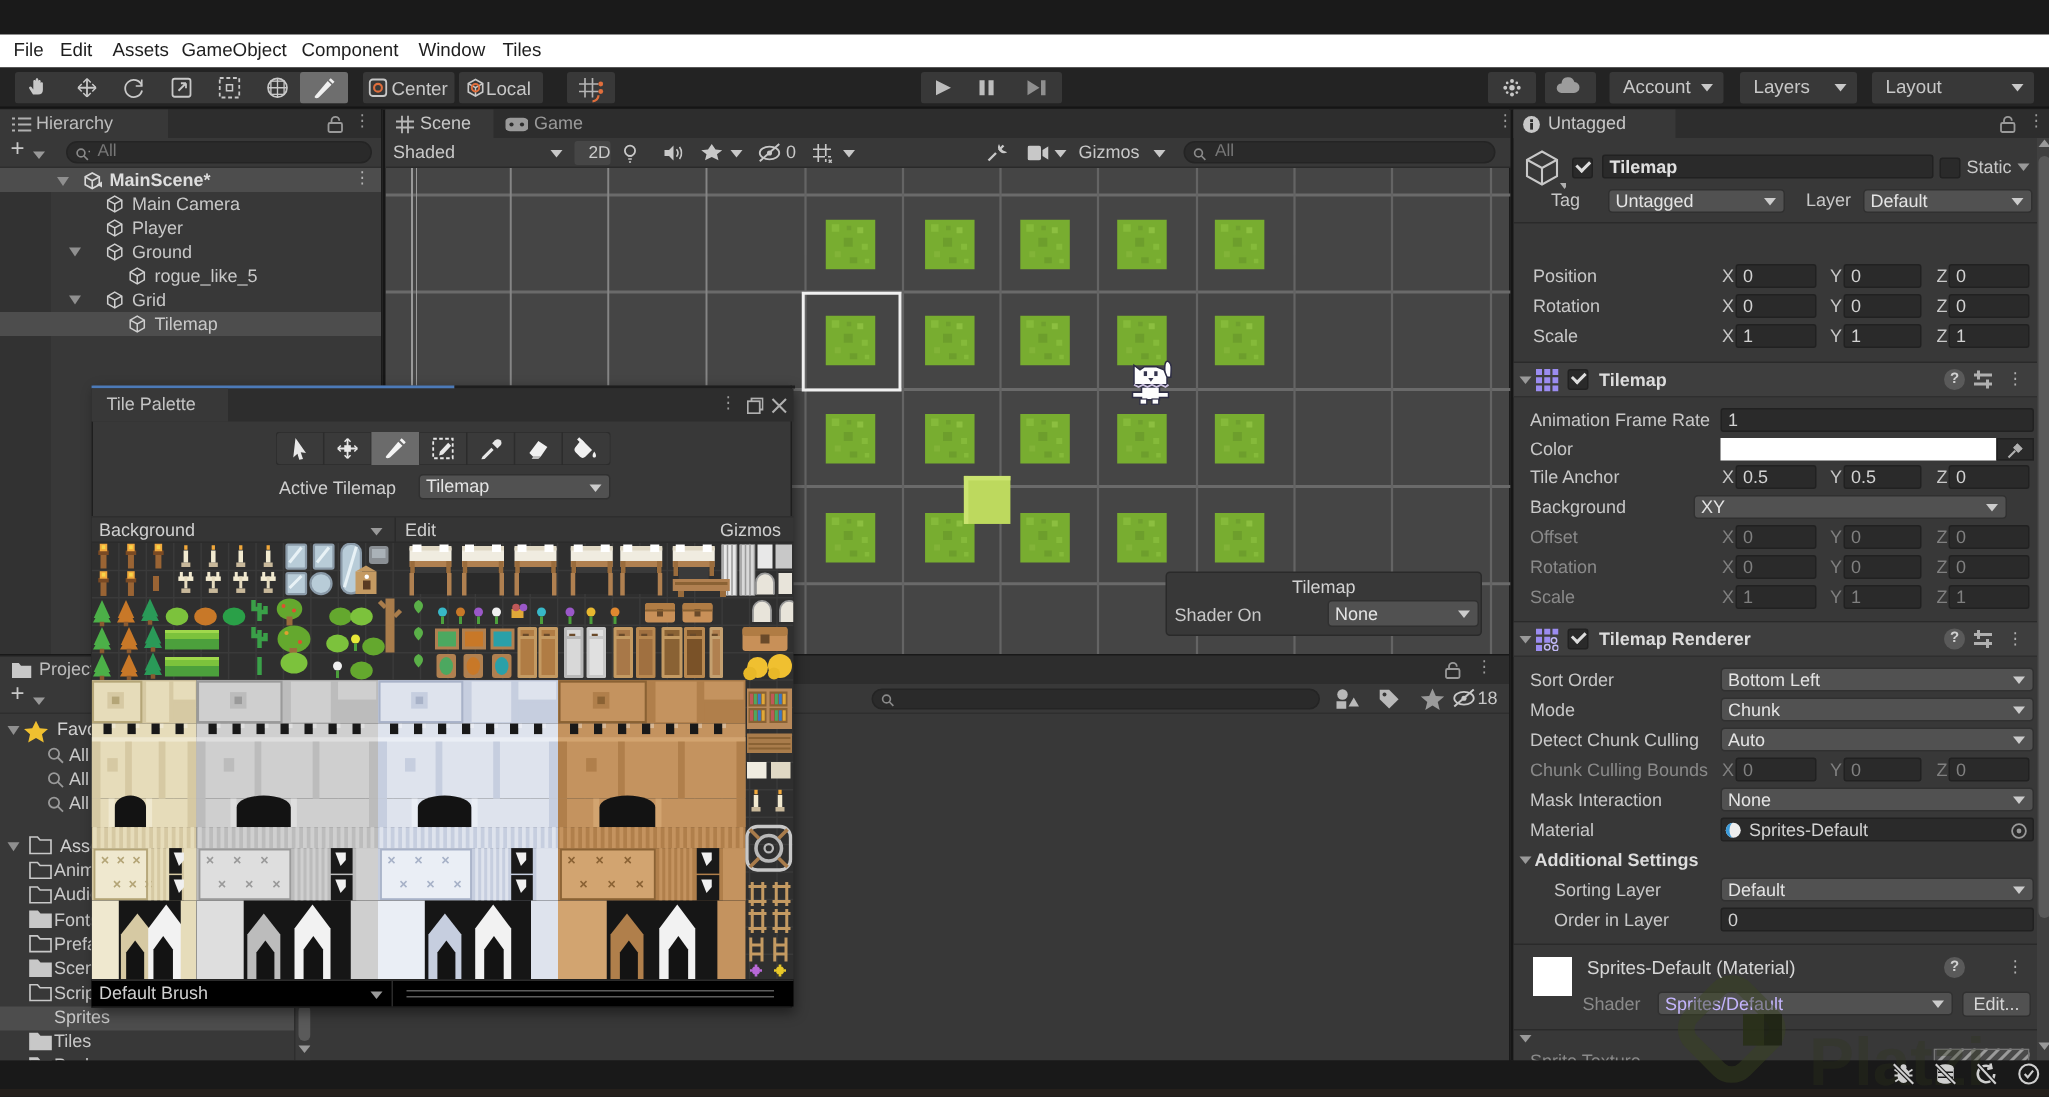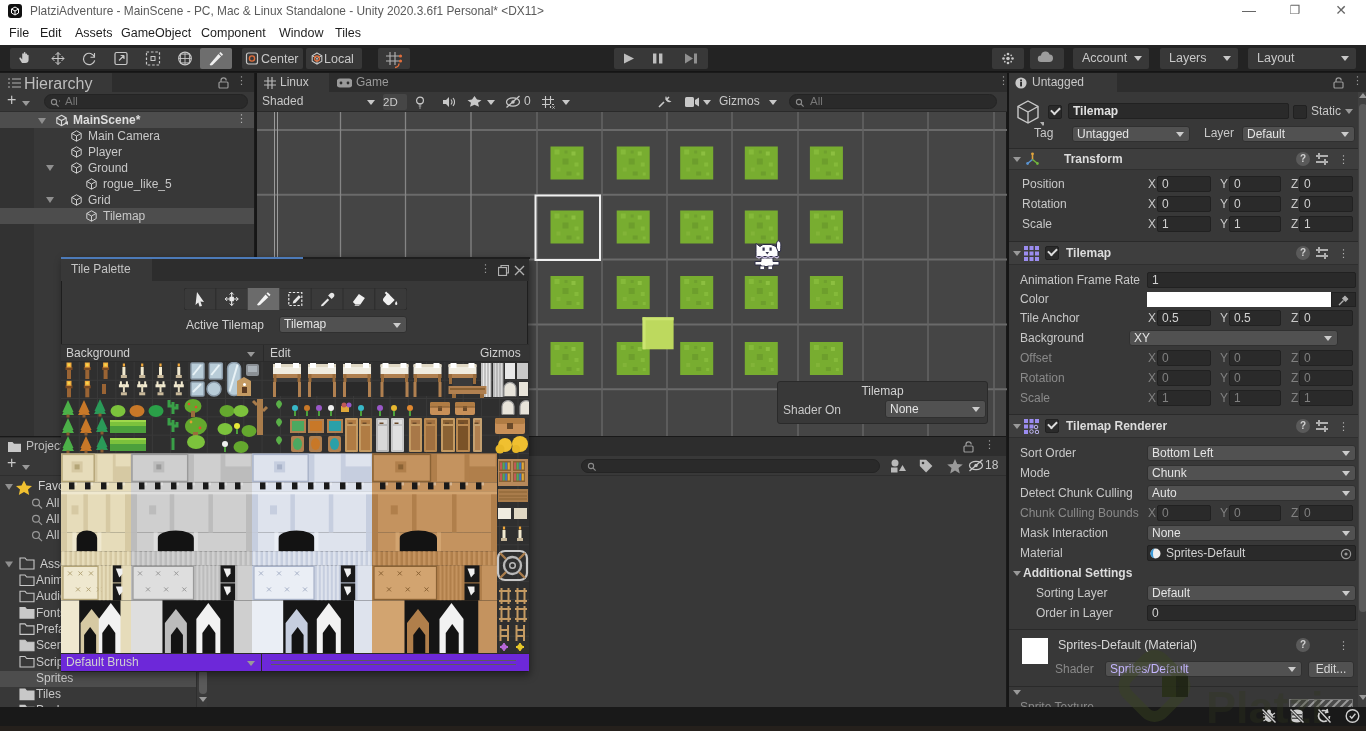--- a/index.html
+++ b/index.html
@@ -32,31 +32,20 @@
 .hs { width:14px; height:14px; }
 .hs:after { content:""; position:absolute; left:1px; top:3px; width:12px; height:2px; background:#b0b0b0; box-shadow:0 6px 0 #b0b0b0; }
 .hs:before { content:""; position:absolute; left:3px; top:1px; width:2px; height:6px; background:#b0b0b0; box-shadow:6px 6px 0 #b0b0b0; }
 .hk { width:4px; height:14px; color:#b0b0b0; font-size:11px; line-height:14px; }
 .hk:after { content:"⋮"; }
 </style>
 </head>
 <body>
 <div id="app">
 
-<div class="abs" style="left:0;top:0;width:1366px;height:23px;background:#ffffff;">
-  <svg class="abs" style="left:8px;top:4px" width="14" height="14" viewBox="0 0 14 14">
-    <rect x="0" y="0" width="14" height="14" rx="3" fill="#111"></rect>
-    <path d="M7 3 L10.5 5 L10.5 9 L7 11 L3.5 9 L3.5 5 Z" fill="none" stroke="#fff" stroke-width="1"></path>
-    <path d="M3.5 5 L7 7 L10.5 5 M7 7 L7 11" stroke="#fff" stroke-width="1" fill="none"></path>
-  </svg>
-  <span class="abs" style="left:30px;top:4px;font-size:11.9px;color:#5a5a5a;">PlatziAdventure - MainScene - PC, Mac &amp; Linux Standalone - Unity 2020.3.6f1 Personal* &lt;DX11&gt;</span>
-  <span class="abs" style="left:1240px;top:2px;width:18px;text-align:center;color:#666;font-size:14px;">—</span>
-  <span class="abs" style="left:1286px;top:3px;width:18px;text-align:center;color:#666;font-size:12px;">❐</span>
-  <span class="abs" style="left:1332px;top:2px;width:18px;text-align:center;color:#666;font-size:14px;">✕</span>
-</div>
 
 <div class="abs" style="left:0;top:23px;width:1366px;height:22px;background:#ffffff;color:#1e1e1e;font-size:12.5px;">
   <span class="abs" style="left:9px;top:3px;">File</span>
   <span class="abs" style="left:40px;top:3px;">Edit</span>
   <span class="abs" style="left:75px;top:3px;">Assets</span>
   <span class="abs" style="left:121px;top:3px;">GameObject</span>
   <span class="abs" style="left:201px;top:3px;">Component</span>
   <span class="abs" style="left:279px;top:3px;">Window</span>
   <span class="abs" style="left:335px;top:3px;">Tiles</span>
 </div>
@@ -175,21 +164,21 @@
 <div class="abs" style="left:0;top:73px;width:254px;height:363px;background:#383838;">
   <div class="abs" style="left:0;top:0;width:254px;height:19px;background:#2d2d2d;">
     <div class="abs" style="left:0;top:0;width:112px;height:19px;background:#383838;"></div>
   </div>
   <div id="hier-head">
     <svg class="abs" style="left:8px;top:4px" width="13" height="12" viewBox="0 0 13 12">
       <g stroke="#b0b0b0" stroke-width="1.2">
         <path d="M0 2 h2 M4 2 h9 M0 6 h2 M4 6 h9 M0 10 h2 M4 10 h9"></path>
       </g>
     </svg>
-    <span class="abs" style="left:24px;top:2px;font-size:16px;color:#bdbdbd;">Hierarchy</span>
+    <span class="abs" style="left:24px;top:2px;font-size:12px;color:#bdbdbd;">Hierarchy</span>
     <svg class="abs" style="left:218px;top:4px" width="11" height="12" viewBox="0 0 11 12">
       <rect x="1" y="5" width="9" height="6" rx="1" fill="none" stroke="#9a9a9a" stroke-width="1.2"></rect>
       <path d="M3 5 V3.5 a2.6 2.6 0 0 1 5.2 0" fill="none" stroke="#9a9a9a" stroke-width="1.2"></path>
     </svg>
     <span class="abs" style="left:236px;top:1px;color:#9a9a9a;font-size:11px;letter-spacing:0;">⋮</span>
   </div>
   <div id="hier-tools" class="abs" style="left:0;top:19px;width:254px;height:20px;background:#383838;border-bottom:1px solid #2e2e2e;">
     <span class="abs" style="left:7px;top:-1px;color:#c8c8c8;font-size:16px;font-weight:400;">+</span>
     <span class="arrow-d abs" style="left:22px;top:9px;"></span>
     <div class="abs" style="left:44px;top:2px;width:204px;height:15px;background:#2a2a2a;border:1px solid #242424;border-radius:8px;">
@@ -245,33 +234,33 @@
 <div class="abs" style="left:255px;top:73px;width:751px;height:363px;background:#454545;border-left:2px solid #161616;">
   <div class="abs" style="left:0;top:0;width:751px;height:19px;background:#2d2d2d;">
     <div class="abs" style="left:0;top:0;width:72px;height:19px;background:#383838;"></div>
   </div>
   <div id="scene-tabs">
     <svg class="abs" style="left:7px;top:4px" width="12" height="12" viewBox="0 0 12 12">
       <g stroke="#b8b8b8" stroke-width="1.2">
             <path d="M4 0 V12 M8 0 V12 M0 4 H12 M0 8 H12"></path>
           </g>
     </svg>
-    <span class="abs" style="left:23px;top:2px;font-size:12px;color:#c8c8c8;">Linux</span>
+    <span class="abs" style="left:23px;top:2px;font-size:12px;color:#c8c8c8;">Scene</span>
     <svg class="abs" style="left:80px;top:5px" width="15" height="10" viewBox="0 0 15 10">
       <path d="M3 0.5 h9 a3.5 4 0 0 1 0 9 h-9 a3.5 4 0 0 1 0-9 z" fill="#9a9a9a"></path>
       <circle cx="4" cy="5" r="1.4" fill="#2d2d2d"></circle>
           <circle cx="11" cy="5" r="1.4" fill="#2d2d2d"></circle>
     </svg>
     <span class="abs" style="left:99px;top:2px;font-size:12px;color:#9a9a9a;">Game</span>
     <span class="abs" style="left:741px;top:1px;color:#9a9a9a;font-size:11px;">⋮</span>
   </div>
   <div id="scene-tools" class="abs" style="left:0;top:19px;width:751px;height:20px;background:#383838;border-bottom:1px solid #2a2a2a;color:#c8c8c8;font-size:12px;">
     <span class="abs" style="left:5px;top:2px;">Shaded</span>
     <span class="arrow-d abs" style="left:110px;top:8px;border-top-color:#c8c8c8;"></span>
-    <div class="abs" style="left:126px;top:2px;width:24px;height:16px;background:#464646;border-radius:2px;text-align:left;font-size:11.5px;line-height:16px;color:#ccc;">2D</div>
+    <div class="abs" style="left:126px;top:2px;width:24px;height:16px;background:#464646;border-radius:2px;text-align:right;font-size:11.5px;line-height:16px;color:#ccc;">2D</div>
     <svg class="abs" style="left:156px;top:3px" width="14" height="14" viewBox="0 0 14 14">
       <circle cx="7" cy="5.5" r="3.4" fill="none" stroke="#c8c8c8" stroke-width="1.2"></circle>
       <path d="M5.5 9 h3 M5.8 11 h2.4 M6.3 13 h1.4" stroke="#c8c8c8" stroke-width="1.1"></path>
     </svg>
     <svg class="abs" style="left:184px;top:3px" width="14" height="14" viewBox="0 0 14 14">
       <path d="M2 5 h3 l3-3 v10 l-3-3 h-3 z" fill="#c8c8c8"></path>
       <path d="M10 4.5 a4 4 0 0 1 0 5 M12 3 a6.5 6.5 0 0 1 0 8" stroke="#c8c8c8" stroke-width="1.1" fill="none"></path>
     </svg>
     <svg class="abs" style="left:210px;top:4px" width="15" height="12" viewBox="0 0 15 12">
       <path d="M7.5 0 L10 4 L14.5 4.6 L11 7.6 L12 12 L7.5 9.6 L3 12 L4 7.6 L0.5 4.6 L5 4 Z" fill="#c8c8c8" transform="scale(1,0.9)"></path>
@@ -419,35 +408,20 @@
     <div class="chk" style="left:284px;top:13px;"></div>
     <span class="abs" style="left:302px;top:12px;">Static</span>
     <span class="arrow-d abs" style="left:336px;top:17px;"></span>
 
     <span class="abs" style="left:25px;top:34px;">Tag</span>
     <div class="dd" style="left:63px;top:34px;width:118px;height:16px;">Untagged</div>
     <span class="abs" style="left:195px;top:34px;">Layer</span>
     <div class="dd" style="left:233px;top:34px;width:113px;height:16px;">Default</div>
     <div class="sep" style="top:56px;"></div>
 
-    <div class="abs" style="left:0;top:57px;width:349px;height:21px;background:#3e3e3e;border-bottom:1px solid #2f2f2f;">
-      <span class="arrow-d abs" style="left:4px;top:8px;"></span>
-      <svg class="abs" style="left:16px;top:3px" width="15" height="15" viewBox="0 0 15 15">
-        <path d="M7.5 7.5 L7.5 1.5" stroke="#e0a33e" stroke-width="1.6"></path>
-        <path d="M7.5 7.5 L2.5 11.5" stroke="#5a93d0" stroke-width="1.6"></path>
-        <path d="M7.5 7.5 L12.5 11.5" stroke="#71b53c" stroke-width="1.6"></path>
-        <circle cx="7.5" cy="1.8" r="1.4" fill="#e0a33e"></circle>
-        <circle cx="2.6" cy="11.5" r="1.4" fill="#5a93d0"></circle>
-        <circle cx="12.4" cy="11.5" r="1.4" fill="#71b53c"></circle>
-      </svg>
-      <span class="abs" style="left:55px;top:3px;font-weight:700;color:#dcdcdc;">Transform</span>
-      <span class="abs hm" style="left:287px;top:3px;"></span>
-          <span class="abs hs" style="left:306px;top:3px;"></span>
-          <span class="abs hk" style="left:329px;top:3px;"></span>
-    </div>
     <span class="abs" style="left:13px;top:85px;">Position</span>
         <div class="xyz" style="top:84px">
           <span style="left:139px">X</span>
           <div class="f" style="left:148px;width:54px">0</div>
           <span style="left:211px">Y</span>
           <div class="f" style="left:220px;width:52px">0</div>
           <span style="left:282px">Z</span>
           <div class="f" style="left:290px;width:54px">0</div>
         </div>
     <span class="abs" style="left:13px;top:105px;">Rotation</span>
@@ -1516,21 +1490,21 @@
             <path d="M439.5 263 v16 M447 263 v16 M439.5 268 h7.5 M439.5 274 h7.5"></path>
           </g>
           <g stroke="#c49a62" stroke-width="2">
             <path d="M455.5 263 v16 M463 263 v16 M455.5 268 h7.5 M455.5 274 h7.5"></path>
           </g>
           <path d="M441 283 l4 4 m0 -4 l-4 4 m-2 -2 h8 m-4 -4 v8" fill="none" stroke="#b868d8" stroke-width="1.8"></path>
           <path d="M457 283 l4 4 m0 -4 l-4 4 m-2 -2 h8 m-4 -4 v8" fill="none" stroke="#e8c828" stroke-width="1.8"></path>
         </svg>
   </div>
 
-  <div class="abs" style="left:-1px;top:396px;width:468px;height:18px;background:#6d28d9;border-top:1px solid #2b2b2b;">
+  <div class="abs" style="left:-1px;top:396px;width:468px;height:18px;background:#000000;border-top:1px solid #2b2b2b;">
     <span class="abs" style="left:5px;top:1px;font-size:12px;color:#d0d0d0;">Default Brush</span>
     <span class="arrow-d abs" style="left:186px;top:7px;"></span>
     <div class="abs" style="left:200px;top:0;width:1px;height:17px;background:#2a2a2a;"></div>
     <div class="abs" style="left:210px;top:6px;width:245px;height:1px;background:#5c5c5c;"></div>
     <div class="abs" style="left:210px;top:10px;width:245px;height:1px;background:#5c5c5c;"></div>
   </div>
 </div>
 
 <div class="abs" style="left:0;top:707px;width:1366px;height:19px;background:#191919;"></div>
 <div class="abs" style="left:0;top:726px;width:1366px;height:5px;background:#25201c;"></div>

